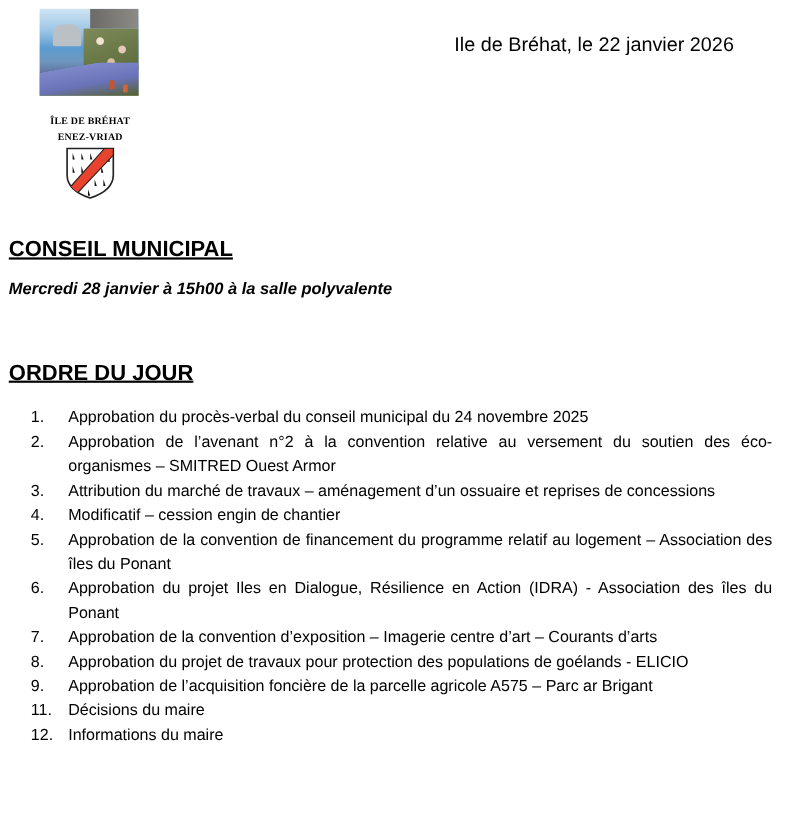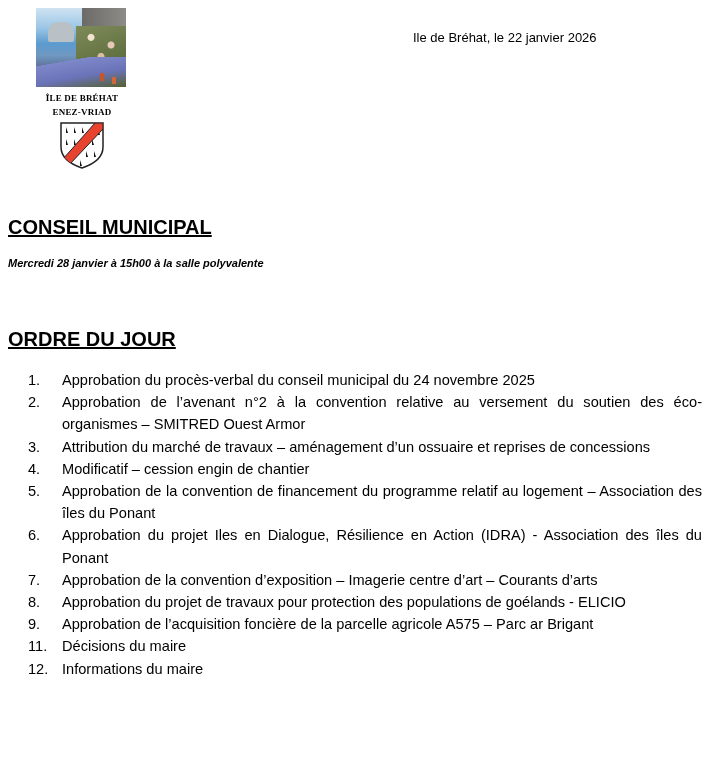--- a/index.html
+++ b/index.html
@@ -32,36 +32,36 @@
     position: absolute; left: 0; bottom: 0; width: 100%; height: 30px;
     background: linear-gradient(170deg, transparent 0 20%, #7d88c9 21%, #6a73b8 60%, #56602e 100%);
   }
   .photo .poppy1 { position:absolute; left: 64px; bottom: 6px; width: 4px; height: 8px; background:#c8542a; }
   .photo .poppy2 { position:absolute; left: 76px; bottom: 3px; width: 4px; height: 7px; background:#d0673a; }
   .logo-line {
     font-family: "Liberation Serif", "DejaVu Serif", serif;
     font-weight: bold; font-size: 9px; text-align: center; width: 92px;
     letter-spacing: 0.2px; line-height: 14px;
   }
-  .logo-line.l1 { margin-top: 4px; }
+  .logo-line.l1 { margin-top: 16px; }
   .shield { display: block; margin: 2px auto 0; }
 
   .date {
     position: absolute; left: 413px; top: 30px;
-    font-size: 13px;
+    font-size: 18px;
   }
   .section-title {
     position: absolute; left: 8px;
     font-weight: bold; text-decoration: underline; font-size: 20px;
   }
   .st1 { top: 216px; }
   .st2 { top: 328px; text-align: right; }
   .meeting {
     position: absolute; left: 8px; top: 252px;
-    font-weight: bold; font-style: italic; font-size: 11px; line-height: 22px;
+    font-weight: bold; font-style: italic; font-size: 15px; line-height: 22px;
   }
   .agenda {
     position: absolute; left: 28px; top: 369px; width: 674px;
     margin: 0; padding: 0; list-style: none;
     font-size: 14.6px; line-height: 22.2px;
   }
   .agenda li { display: flex; }
   .agenda .num { width: 34px; flex: 0 0 34px; }
   .agenda .txt { flex: 1; text-align: justify; }
 </style>

